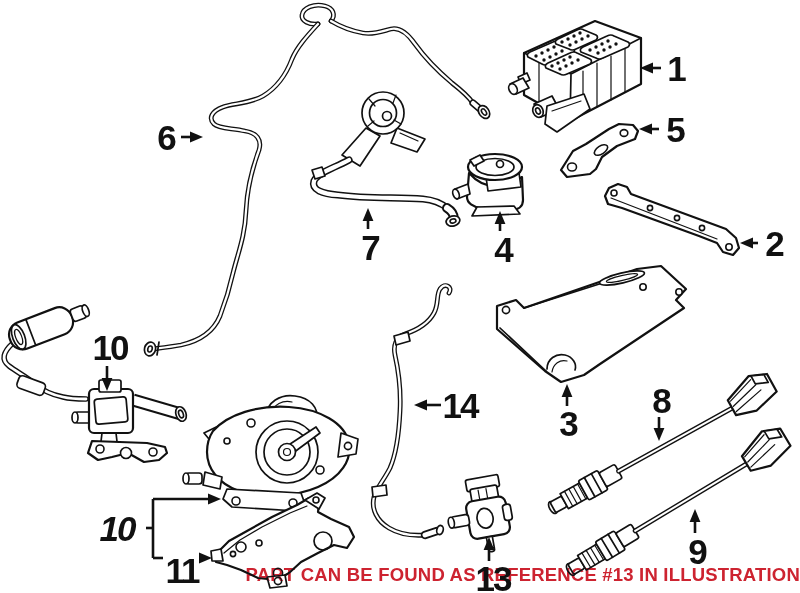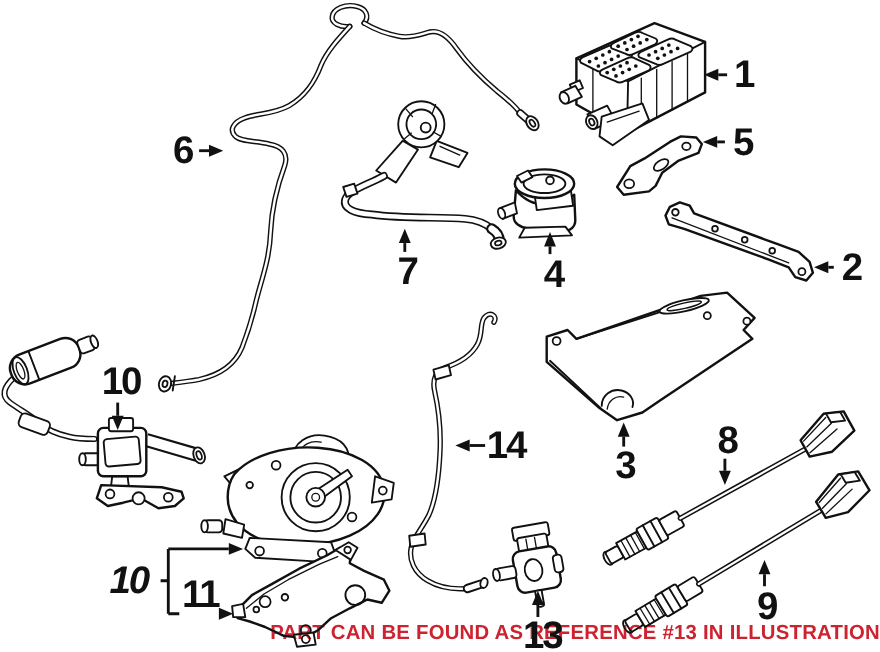--- a/index.html
+++ b/index.html
@@ -311,17 +311,17 @@
 <div class="callout" style="left: 676px; top: 68px; color: rgb(17, 17, 17);">1</div>
     <div class="callout" style="left: 774px; top: 243px; color: rgb(17, 17, 17);">2</div>
     <div class="callout" style="left: 568px; top: 423px; color: rgb(17, 17, 17);">3</div>
     <div class="callout" style="left: 503px; top: 249px; color: rgb(17, 17, 17);">4</div>
     <div class="callout" style="left: 675px; top: 129px; color: rgb(17, 17, 17);">5</div>
     <div class="callout" style="left: 166px; top: 137px; color: rgb(17, 17, 17);">6</div>
     <div class="callout" style="left: 370px; top: 247px; color: rgb(17, 17, 17);">7</div>
     <div class="callout" style="left: 661px; top: 400px; color: rgb(17, 17, 17);">8</div>
     <div class="callout" style="left: 697px; top: 551px; color: rgb(17, 17, 17);">9</div>
     <div class="callout" style="left: 117px; top: 528px; color: rgb(17, 17, 17); font-style: italic;">10</div>
-    <div class="callout" style="left: 182px; top: 540px; color: rgb(17, 17, 17);">11</div>
+    <div class="callout" style="left: 182px; top: 570px; color: rgb(17, 17, 17);">11</div>
     <div class="callout" style="left: 110px; top: 347px; color: rgb(17, 17, 17);">10</div>
     <div class="callout" style="left: 493px; top: 578px; color: rgb(17, 17, 17);">13</div>
     <div class="callout" style="left: 460px; top: 405px; color: rgb(17, 17, 17);">14</div>
   </div>
 
 </body></html>

